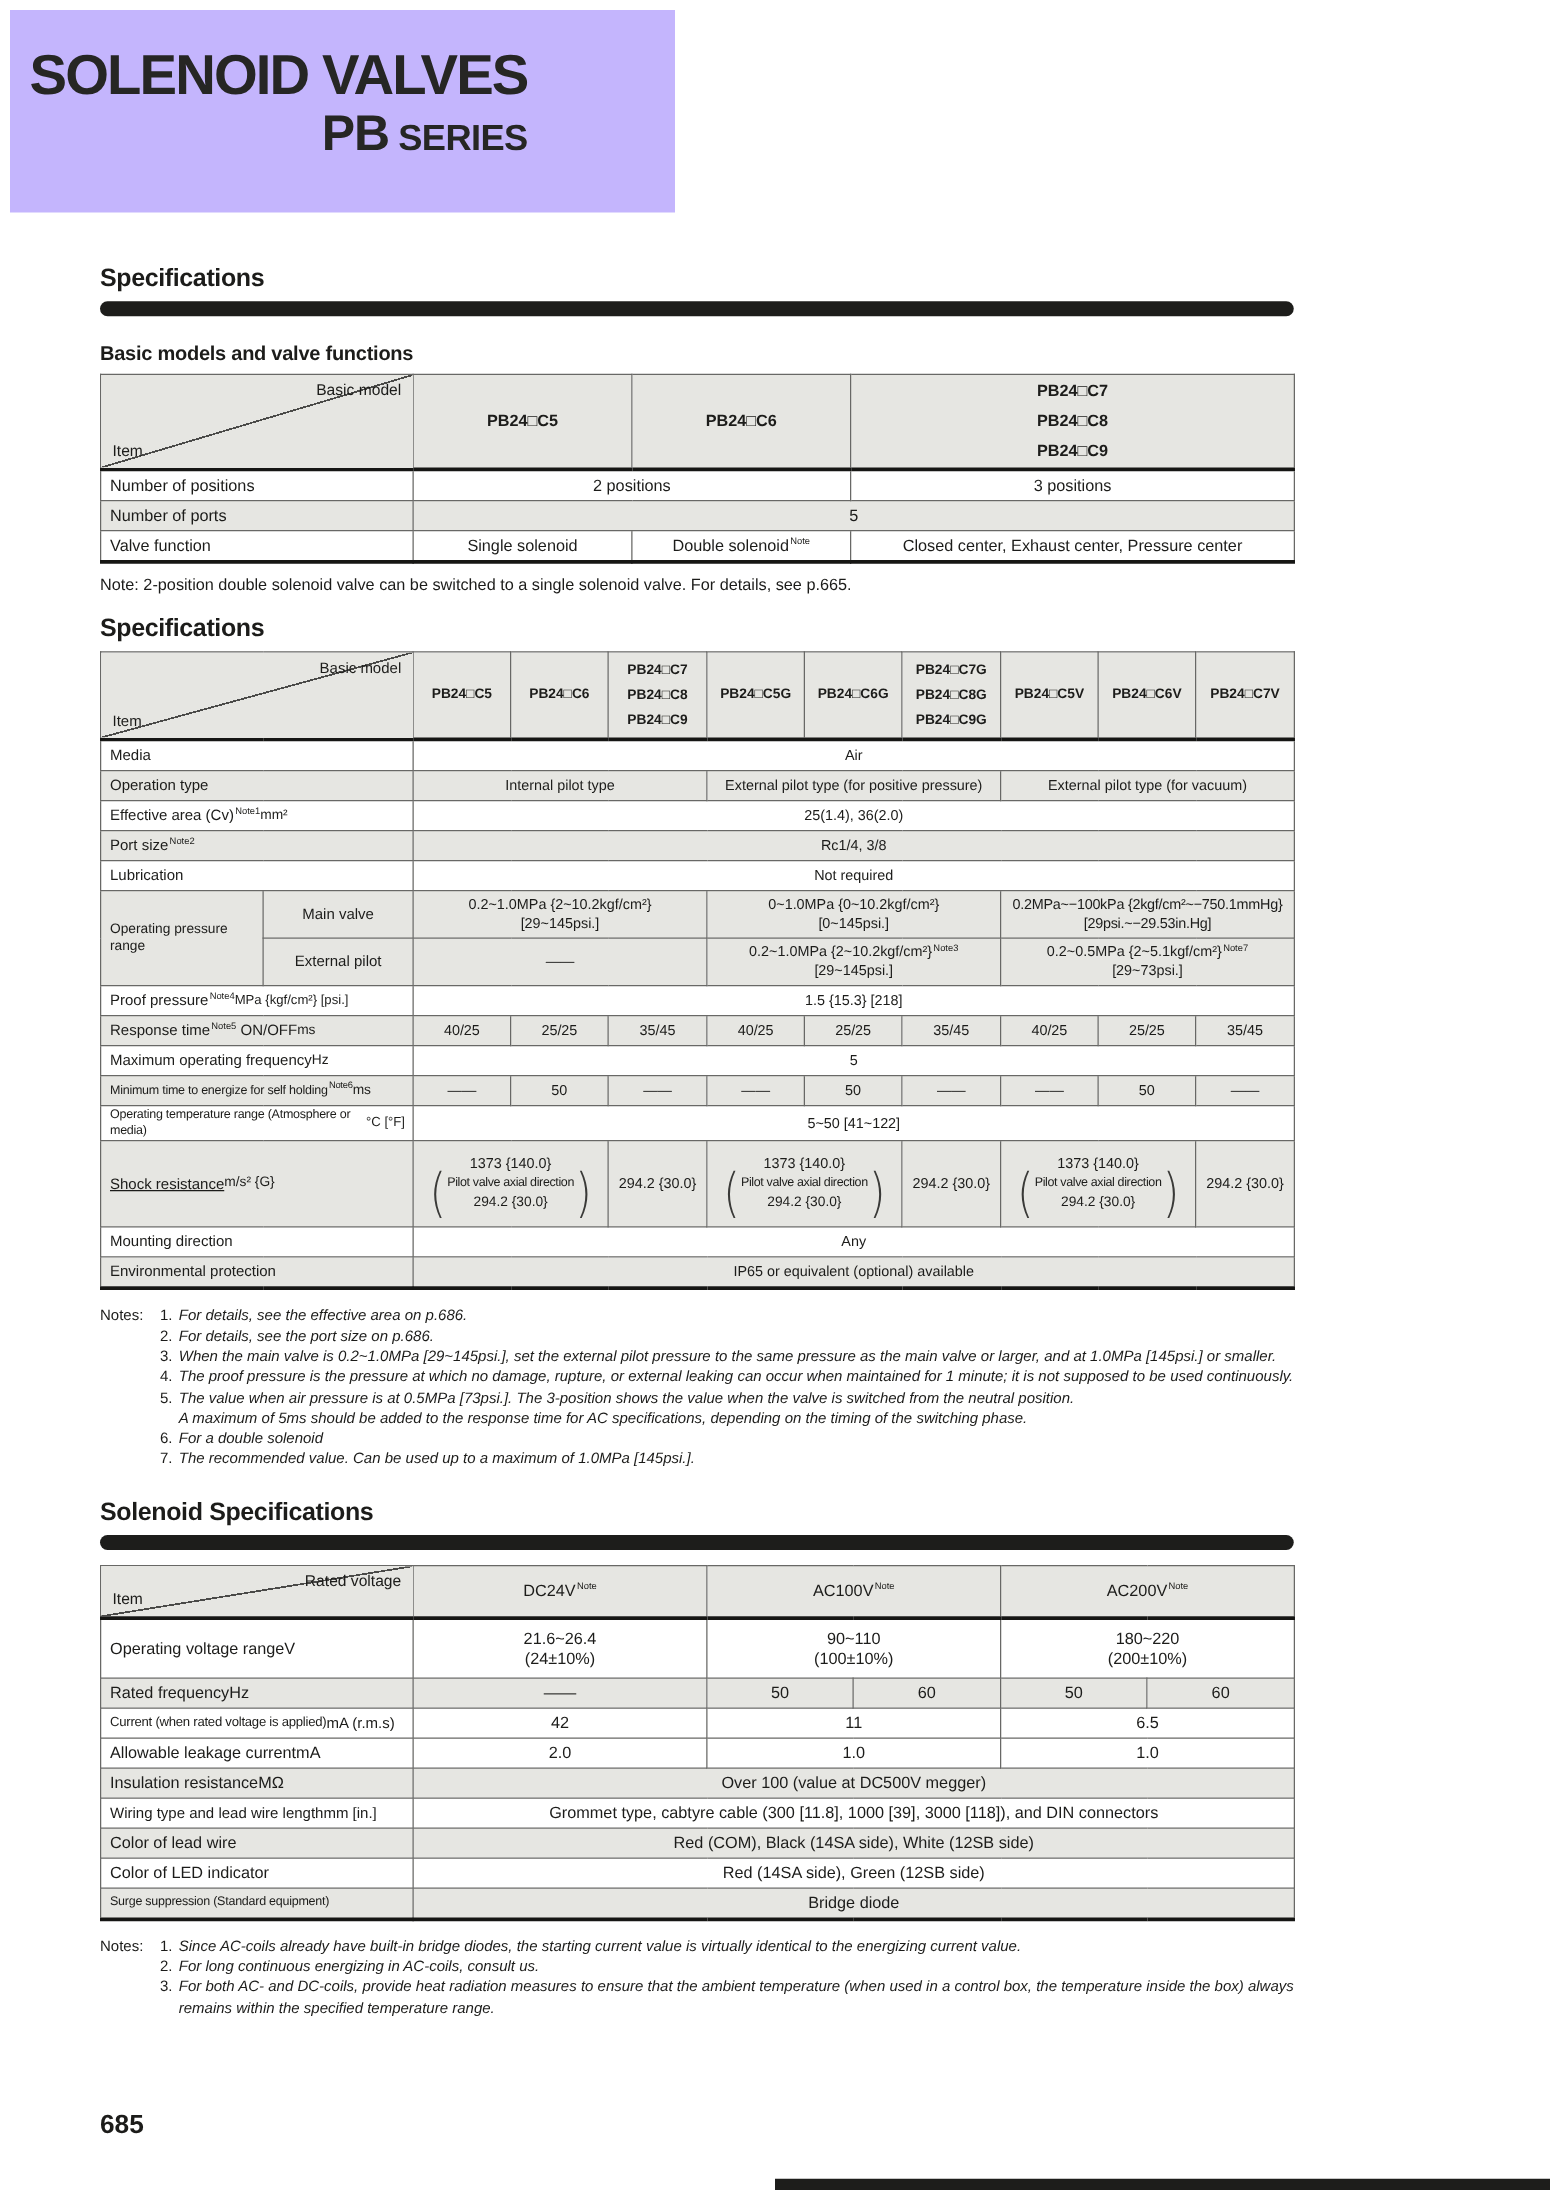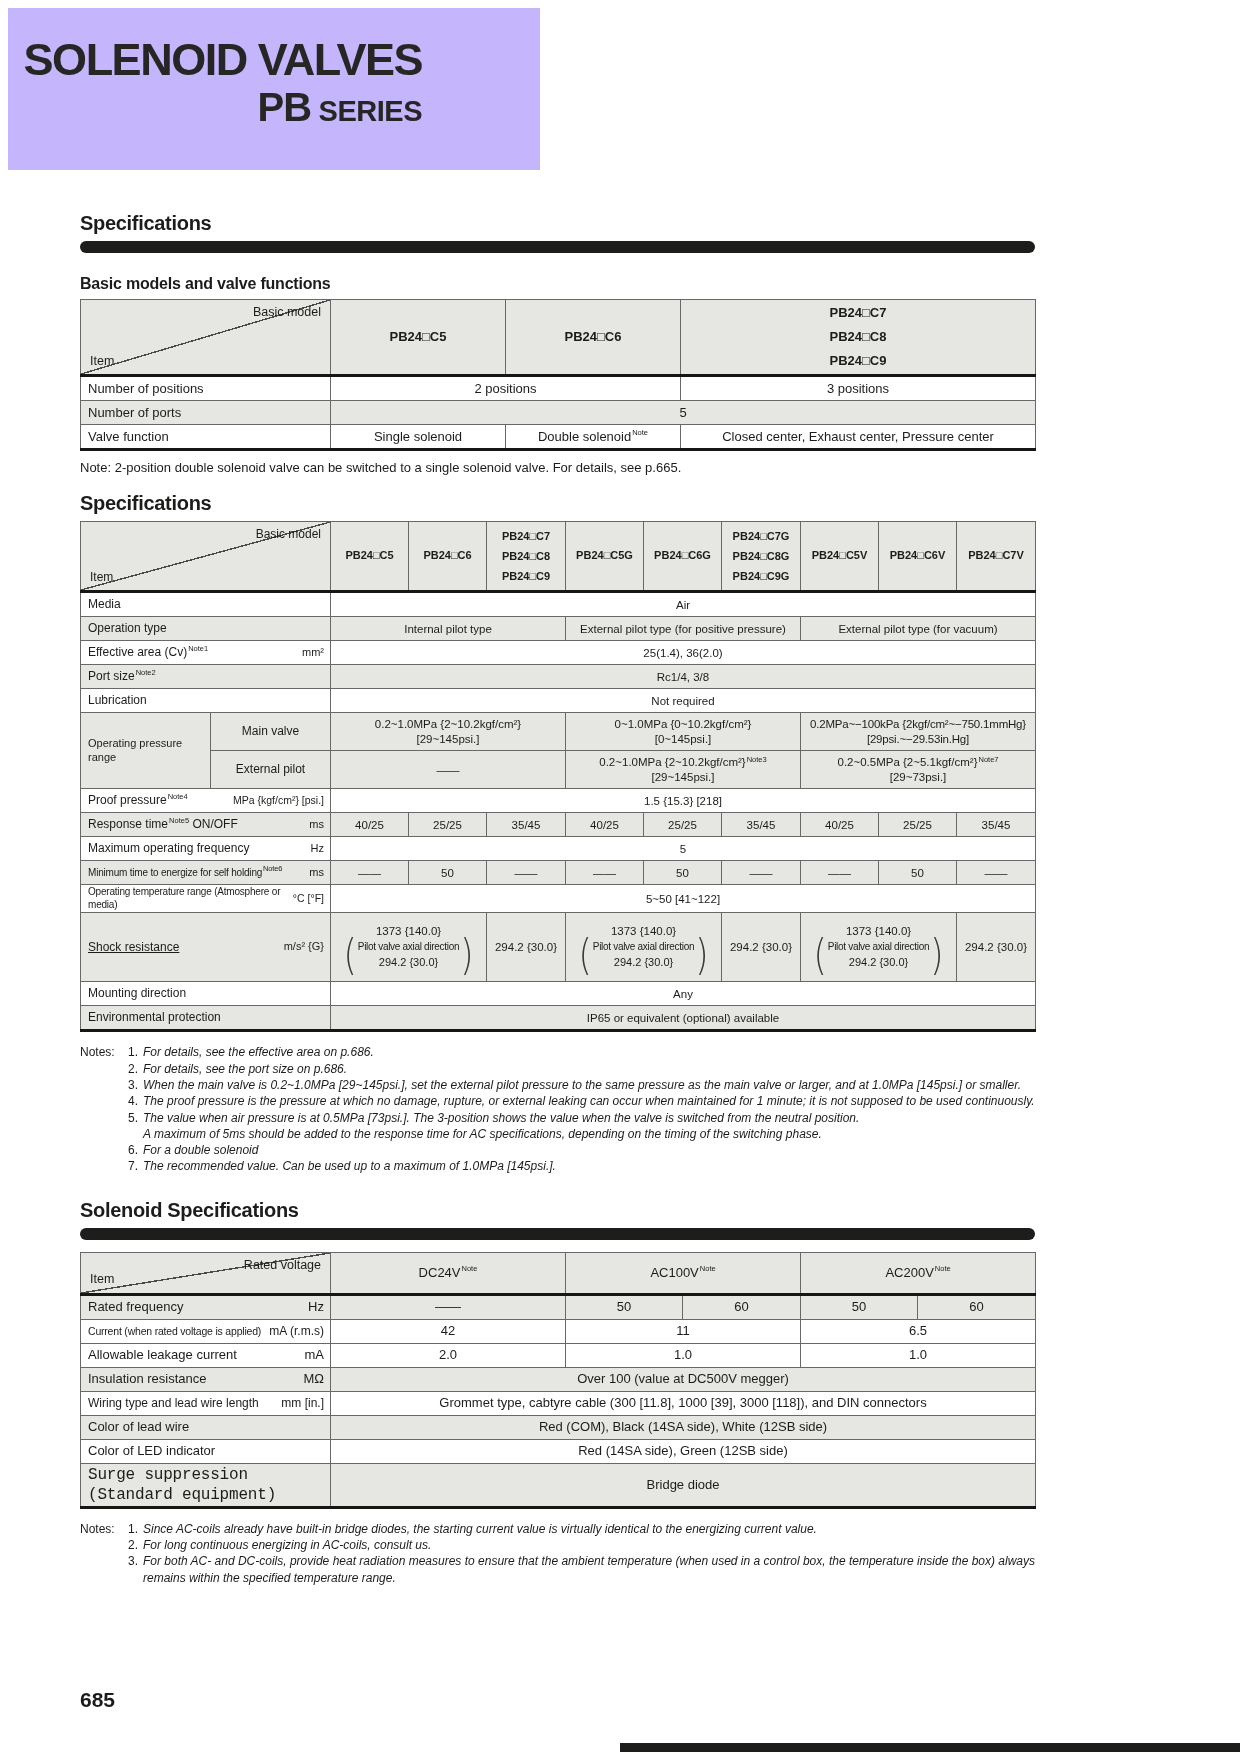--- a/index.html
+++ b/index.html
@@ -17,21 +17,21 @@
   .content{position:absolute;left:80px;top:212px;width:1085px;}
   .h1{font-size:20px;font-weight:bold;letter-spacing:-0.3px;}
   .bar{width:955px;height:12px;background:#1d1d1b;border-radius:6px;margin-top:6px;}
   .h2{font-size:16px;font-weight:bold;letter-spacing:-0.2px;margin-top:22px;}
 
   table.t{border-collapse:collapse;table-layout:fixed;width:955px;margin-top:6px;border:1.5px solid #3a3a38;border-bottom:3px solid #161614;}
   table.t td{border:1px solid #686866;padding:1px 3px;text-align:center;vertical-align:middle;font-size:11.5px;line-height:1.25;overflow:hidden;}
   table.t tr.hd td{background:#e6e6e2;border-bottom:3px solid #161614;font-weight:bold;}
   table.t tr.alt td{background:#e6e6e2;}
   td.lbl{text-align:left !important;padding-left:7px !important;}
-  .lblrow{display:flex;justify-content:space-between;align-items:center;width:100%;}
+  .lblrow{display:flex;align-items:center;width:100%;}
   .lblrow .unit{padding-right:3px;white-space:nowrap;}
   sup.nt{font-size:7.5px;vertical-align:super;line-height:0;margin-left:1px;}
   .stack{display:inline-block;text-align:left;}
   .stack div{line-height:1.85;}
   .small-lbl{font-size:10px;letter-spacing:-0.2px;}
   .tiny{font-size:9.5px;letter-spacing:-0.2px;}
 
   
   td.corner{position:relative;padding:0 !important;}
   .diag{position:absolute;left:0;top:0;right:0;bottom:0;background:linear-gradient(to bottom right,transparent calc(50% - 0.7px),#4a4a48 calc(50% - 0.7px),#4a4a48 calc(50% + 0.7px),transparent calc(50% + 0.7px));}
@@ -417,20 +417,40 @@
           <tr class="hd">
         <td class="corner">
           <div class="diag"></div>
           <div class="c-top">Rated voltage</div>
           <div class="c-bot">Item</div>
         </td>
         <td><span>DC24V</span><sup class="nt">Note</sup></td>
         <td colspan="2"><span>AC100V</span><sup class="nt">Note</sup></td>
         <td colspan="2"><span>AC200V</span><sup class="nt">Note</sup></td>
       </tr>
+      <tr class="vrow">
+        <td class="lbl">
+          <div class="lblrow">
+                <span>Operating voltage range</span>
+                <span class="unit">V</span>
+              </div>
+        </td>
+        <td>
+              <div>21.6~26.4</div>
+              <div>(24±10%)</div>
+            </td>
+        <td colspan="2">
+              <div>90~110</div>
+              <div>(100±10%)</div>
+            </td>
+        <td colspan="2">
+              <div>180~220</div>
+              <div>(200±10%)</div>
+            </td>
+      </tr>
       <tr class="alt">
         <td class="lbl">
           <div class="lblrow">
                 <span>Rated frequency</span>
                 <span class="unit">Hz</span>
               </div>
         </td>
         <td>——</td>
         <td>50</td>
         <td>60</td>
@@ -479,21 +499,21 @@
       </tr>
       <tr class="alt">
         <td class="lbl">Color of lead wire</td>
         <td colspan="5">Red (COM), Black (14SA side), White (12SB side)</td>
       </tr>
       <tr>
         <td class="lbl">Color of LED indicator</td>
         <td colspan="5">Red (14SA side), Green (12SB side)</td>
       </tr>
       <tr class="alt">
-        <td class="lbl small-lbl" style="font-size:16px;font-family:Liberation Mono, monospace;">Surge suppression (Standard equipment)</td>
+        <td class="lbl small-lbl" style="font-size:10px;">Surge suppression (Standard equipment)</td>
         <td colspan="5">Bridge diode</td>
       </tr>
     </tbody>
       </table>
 
     <div class="notes">
       <div class="nline">
           <span class="npre">Notes:</span>
           <span class="nnum">1.</span>
           <span class="ncont">Since AC-coils already have built-in bridge diodes, the starting current value is virtually identical to the energizing current value.</span>

